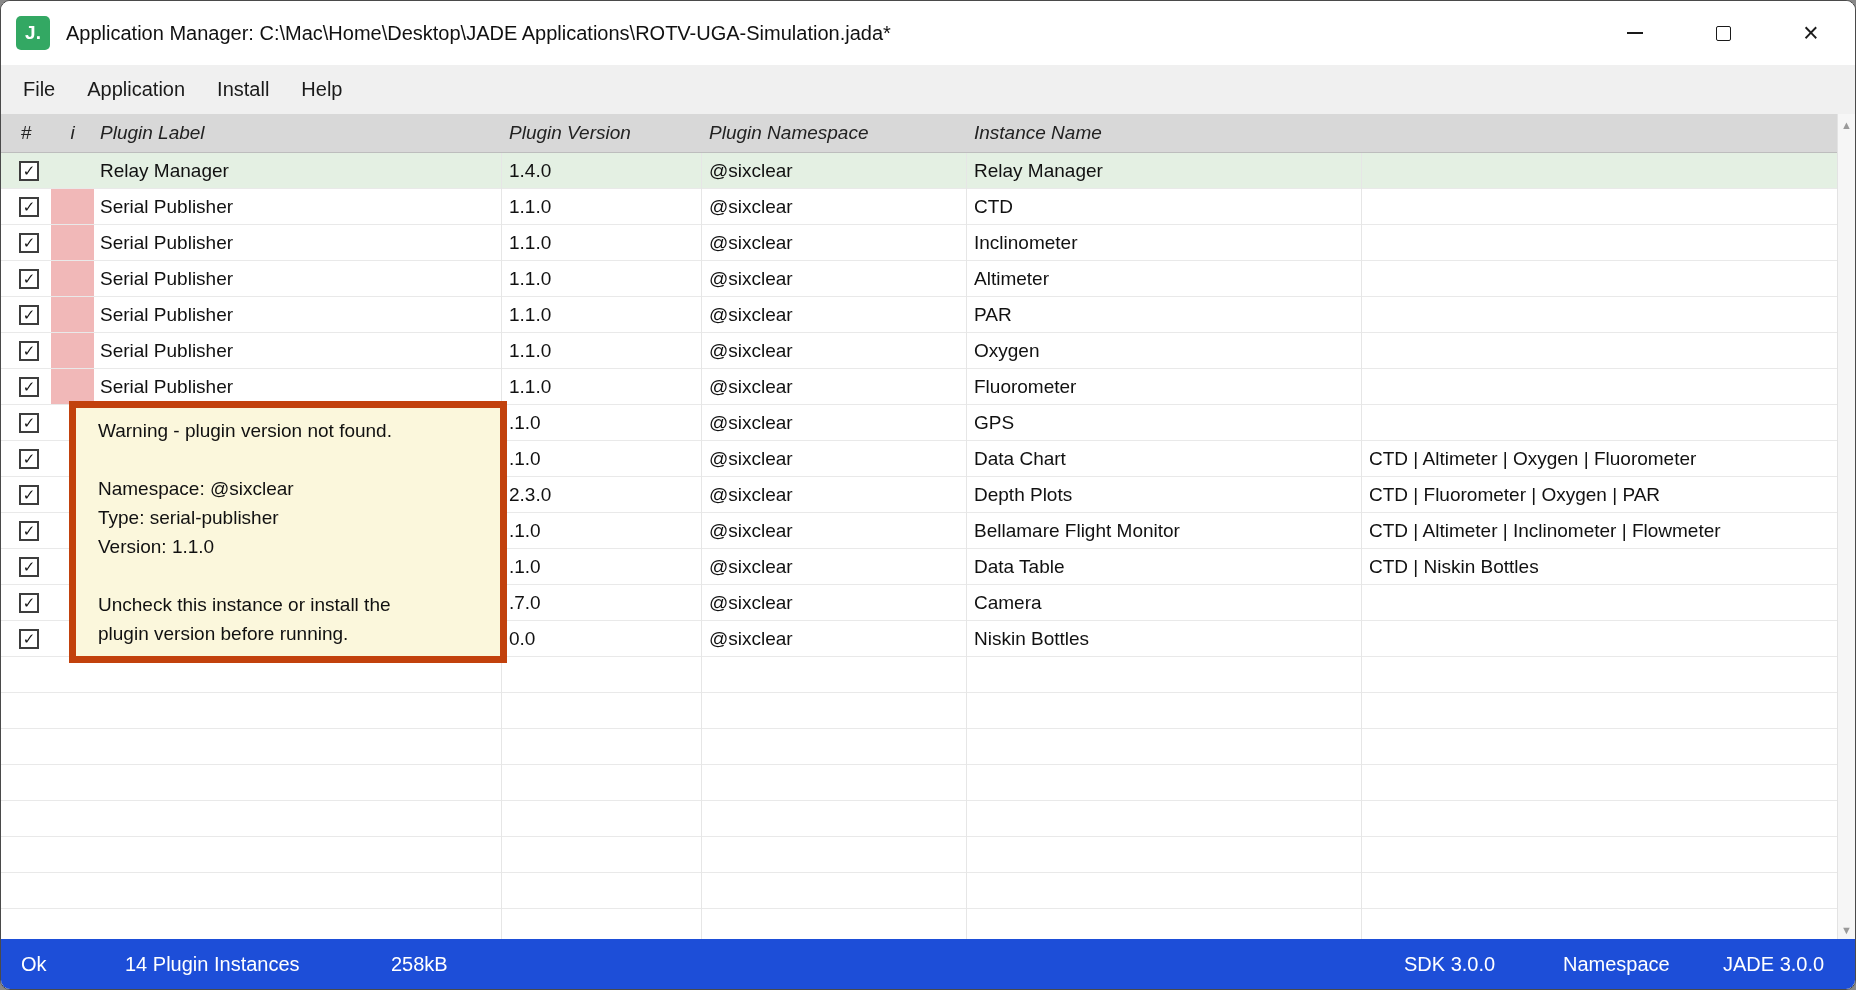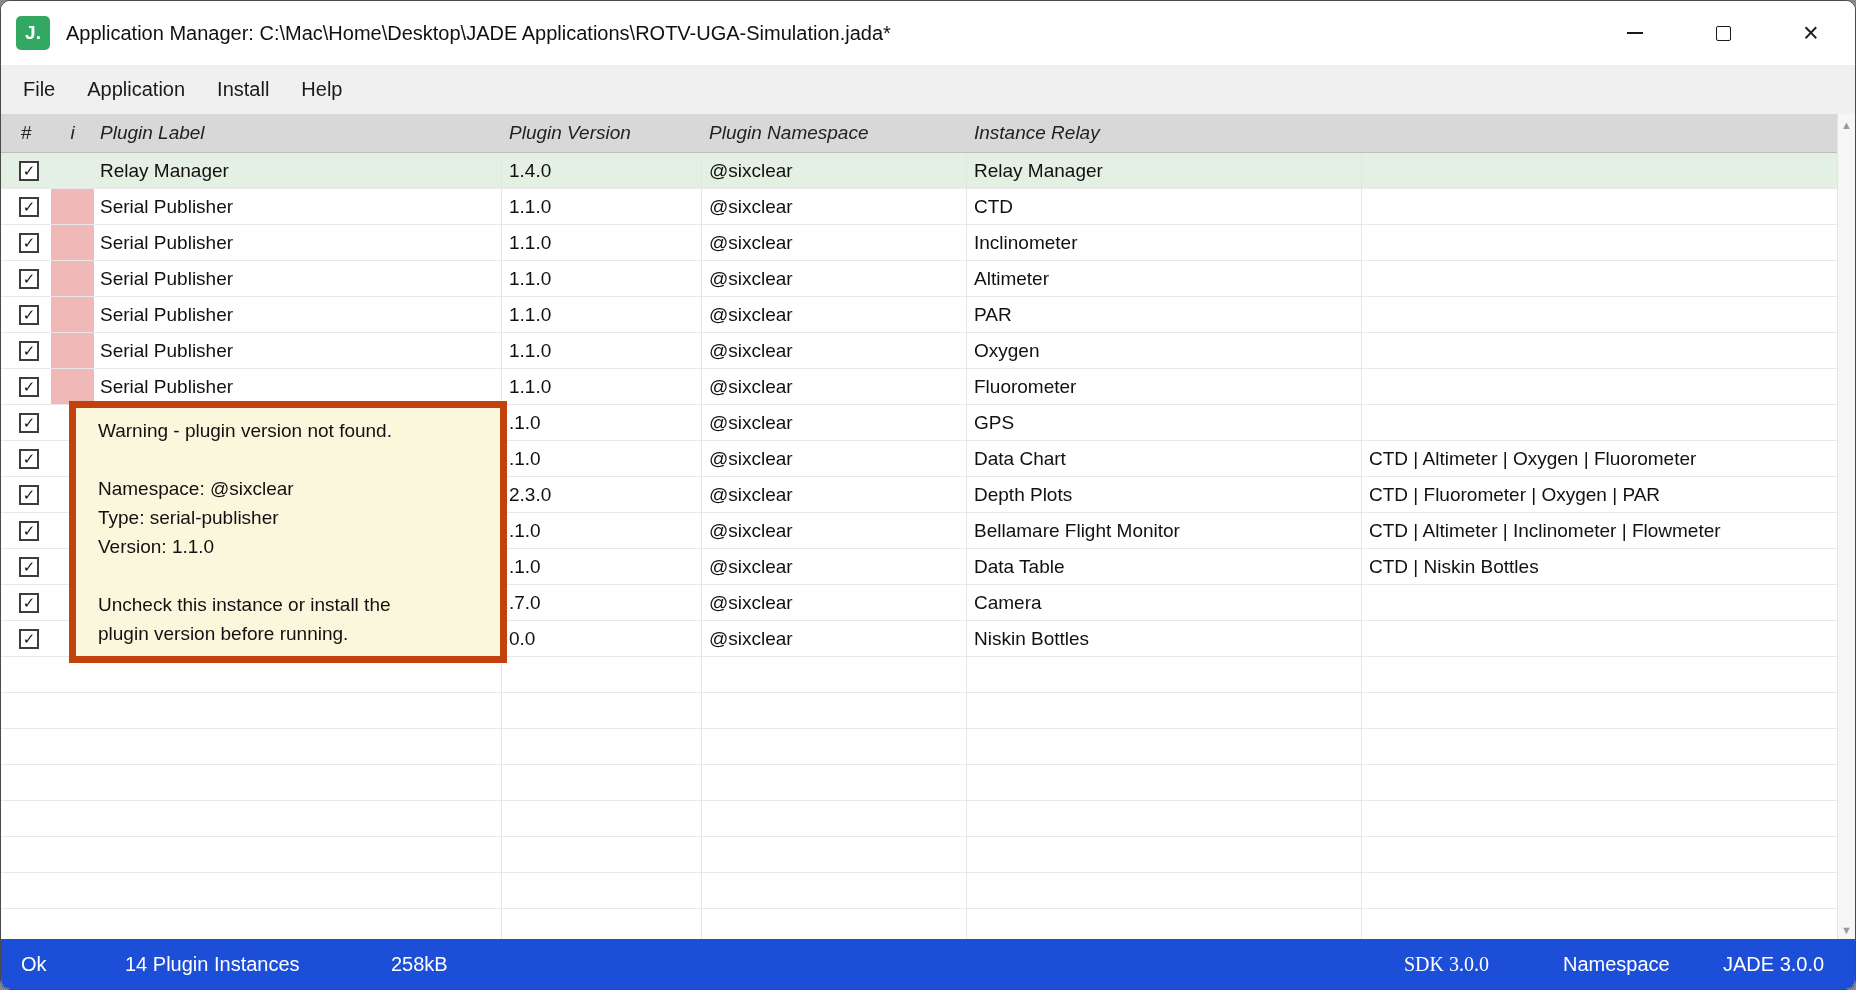--- a/index.html
+++ b/index.html
@@ -70,21 +70,21 @@
              border:7px solid #c2410c; padding:8px 10px 8px 22px; z-index:10; }
   .tooltip-line { height:29px; line-height:29px; font-size:19px; color:#111; white-space:nowrap; }
 
   
   .statusbar { position:absolute; left:0; right:0; bottom:0; height:50px; background:#1d4ed8;
                color:#fff; font-size:20px; }
   .statusbar span { position:absolute; top:50%; transform:translateY(-50%); white-space:nowrap; }
   .sb-ok { left:20px; }
   .sb-instances { left:124px; }
   .sb-size { left:390px; }
-  .sb-sdk { left:1403px;font-family:Liberation Serif, serif; }
+  .sb-sdk { left:1403px; }
   .sb-mode { left:1562px; }
   .sb-jade { left:1722px; }
 </style>
 </head>
 <body>
 
 <div class="window">
 
   <div class="titlebar">
     <div class="app-icon">J.</div>
@@ -108,21 +108,21 @@
       <div class="menu-item">Install</div>
       <div class="menu-item">Help</div>
     </div>
 
   <div class="theader">
     <div class="cell col-check">#</div>
     <div class="cell col-i">i</div>
     <div class="cell col-label">Plugin Label</div>
     <div class="cell col-version">Plugin Version</div>
     <div class="cell col-ns">Plugin Namespace</div>
-    <div class="cell col-instance">Instance Relay</div>
+    <div class="cell col-instance">Instance Name</div>
   </div>
 
   <div class="table-body">
       <div class="trow selected">
         <div class="cell col-check">
           <span class="checkbox">✓</span>
         </div>
         <div class="cell col-i"></div>
         <div class="cell col-label">Relay Manager</div>
         <div class="cell col-version">1.4.0</div>

